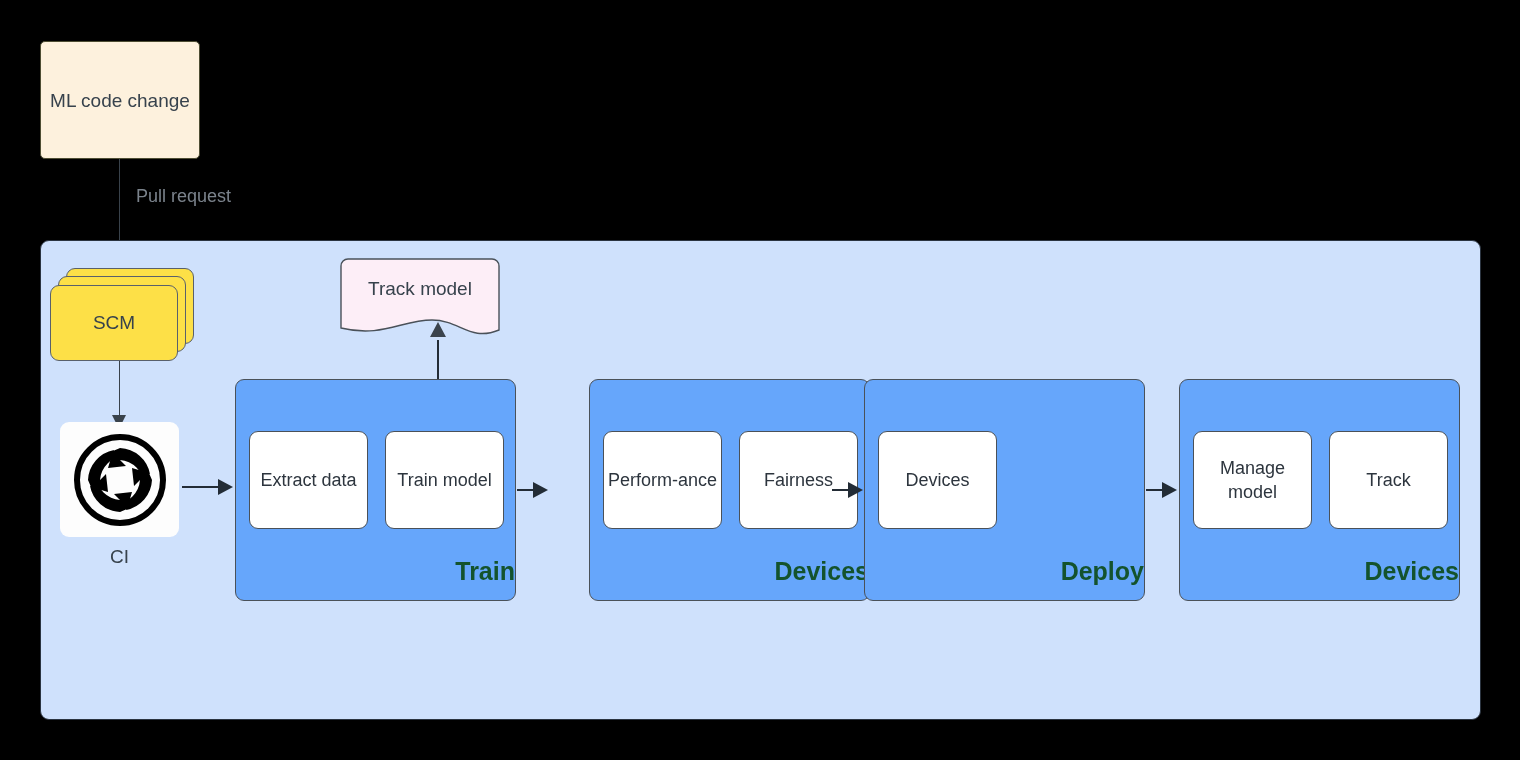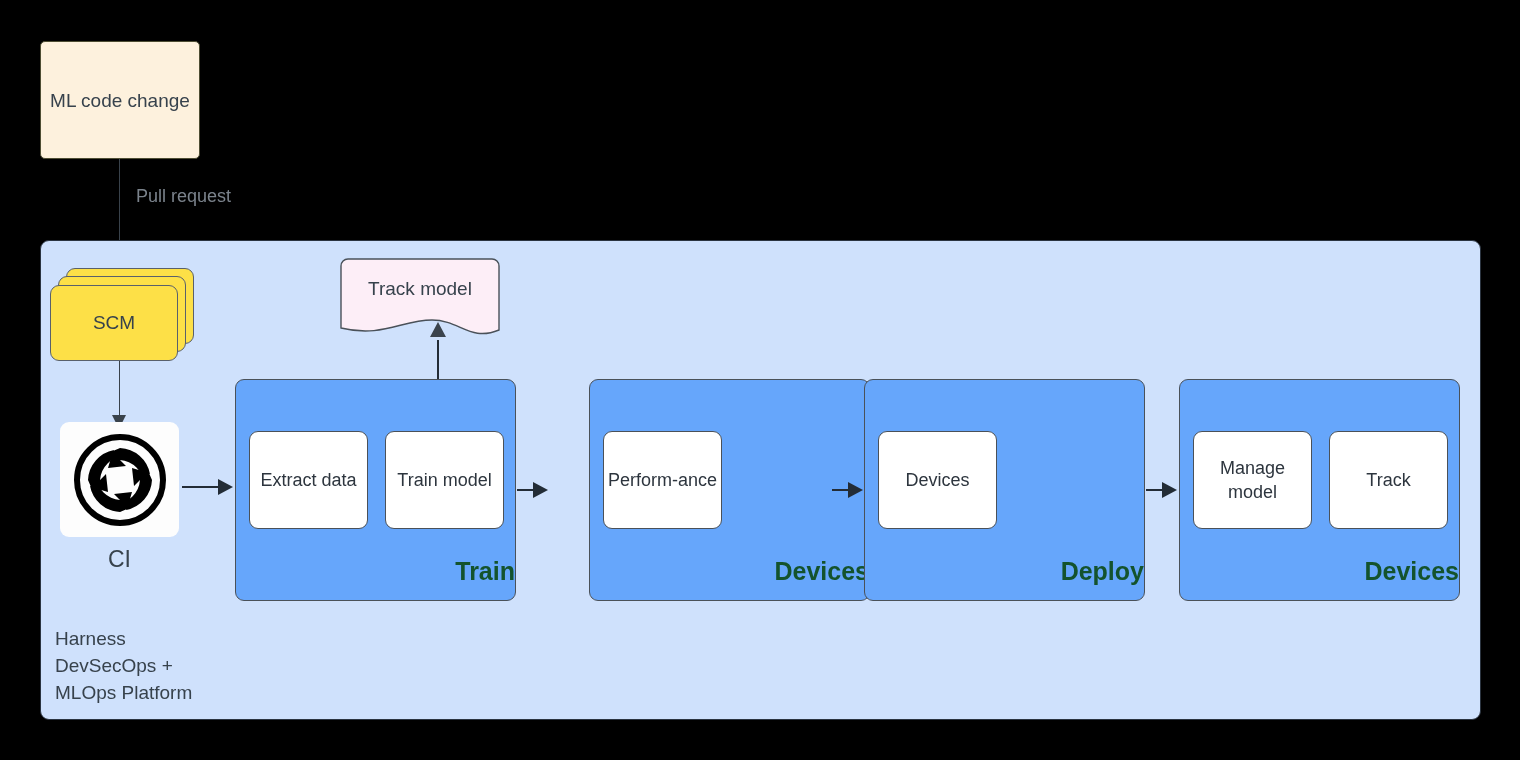--- a/index.html
+++ b/index.html
@@ -123,21 +123,21 @@
     display: flex;
     align-items: center;
     justify-content: center;
   }
   .ci-label {
     position: absolute;
     left: 60px; top: 546px;
     width: 119px;
     text-align: center;
     color: #37424c;
-    font-size: 23px;
+    font-size: 19px;
   }
 
   
   .ci-train-line {
     position: absolute;
     left: 182px; top: 486.3px;
     width: 40px; height: 1.6px;
     background: #232c36;
   }
   .ci-train-arrow {
@@ -314,20 +314,23 @@
   </div>
 
   <div class="link-line l1"></div>
   <div class="link-arrow l1"></div>
 
   <div class="stage evaluate">
     <div class="substeps">
       <div class="substep">
         <span>Perform-ance</span>
       </div>
+      <div class="substep">
+        <span>Fairness</span>
+      </div>
     </div>
     <div class="stage-title">Devices</div>
   </div>
 
   <div class="link-line l2"></div>
   <div class="link-arrow l2"></div>
 
   <div class="stage deploy">
     <div class="substeps">
       <div class="substep">
@@ -345,17 +348,14 @@
       <div class="substep">
         <span>Manage model</span>
       </div>
       <div class="substep">
         <span>Track</span>
       </div>
     </div>
     <div class="stage-title">Devices</div>
   </div>
 
-  <div class="platform-label">Harness
-DevSecOps +
-MLOps Platform</div>
 
 </div>
 
 </body></html>

